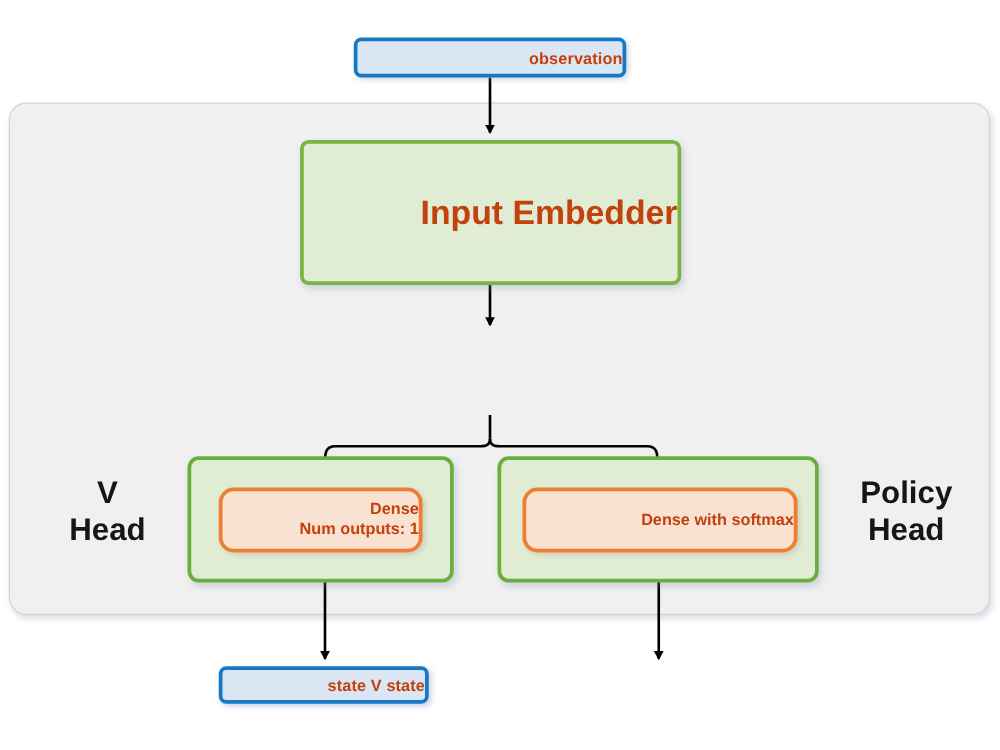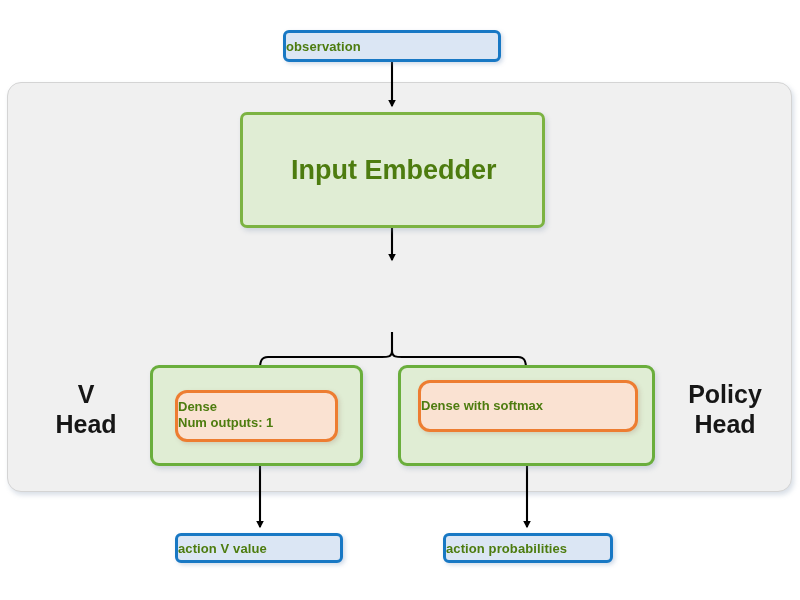--- a/index.html
+++ b/index.html
@@ -34,24 +34,24 @@
     border-radius: 14px;
     box-sizing: border-box;
     box-shadow: 2px 3px 5px rgba(120,140,170,0.28);
   }
   
   .node {
     position: absolute;
     box-sizing: border-box;
     display: flex;
     flex-direction: column;
-    align-items: flex-start;
+    align-items: flex-end;
     justify-content: center;
     text-align: center;
-    color: #4d7c0f;
+    color: #c2410c;
   }
   .node.blue {
     background: #dbe6f4;
     border: 3px solid #1878c4;
     border-radius: 6px;
     box-shadow: 2px 2px 4px rgba(120,150,190,0.35);
   }
   .node.green {
     background: #e0edd4;
     border: 3px solid #7cb342;
@@ -71,21 +71,21 @@
     box-shadow: 2px 2px 4px rgba(170,140,120,0.3);
   }
 
   
   #node-observation { left: 283px; top: 30px; width: 218px; height: 32px; }
   #node-input-embedder { left: 240px; top: 112px; width: 305px; height: 116px; padding-left: 48px; }
   #node-middleware { left: 240px; top: 266px; width: 305px; height: 66px; }
   #node-v-head-group { left: 150px; top: 365px; width: 213px; height: 101px; }
   #node-policy-head-group { left: 398px; top: 365px; width: 257px; height: 101px; }
   #node-dense { left: 175px; top: 390px; width: 163px; height: 52px; }
-  #node-dense-softmax { left: 418px; top: 380px; width: 220px; height: 52px; }
+  #node-dense-softmax { left: 418px; top: 390px; width: 220px; height: 52px; }
   #node-state-v-value { left: 175px; top: 533px; width: 168px; height: 30px; }
   #node-action-probabilities { left: 443px; top: 533px; width: 170px; height: 30px; }
 
   .label-io { font-size: 13px; font-weight: bold; letter-spacing: 0.1px; }
   .label-big { font-size: 27px; font-weight: bold; }
   .label-dense-title { font-size: 13px; font-weight: bold; line-height: 1.15; }
   .label-dense-sub { font-size: 13px; font-weight: bold; line-height: 1.3; }
 
   
   .head-caption {
@@ -151,20 +151,17 @@
   <div class="node orange" id="node-dense">
     <span class="label-dense-title">Dense</span>
     <span class="label-dense-sub">Num outputs: 1</span>
   </div>
 
   <div class="node orange" id="node-dense-softmax">
     <span class="label-dense-title">Dense with softmax</span>
   </div>
 
   <div class="node blue" id="node-state-v-value">
-    <span class="label-io">action V value</span>
+    <span class="label-io">state V state</span>
   </div>
 
-  <div class="node blue" id="node-action-probabilities">
-    <span class="label-io">action probabilities</span>
-  </div>
 
 </div>
 
 </body></html>

